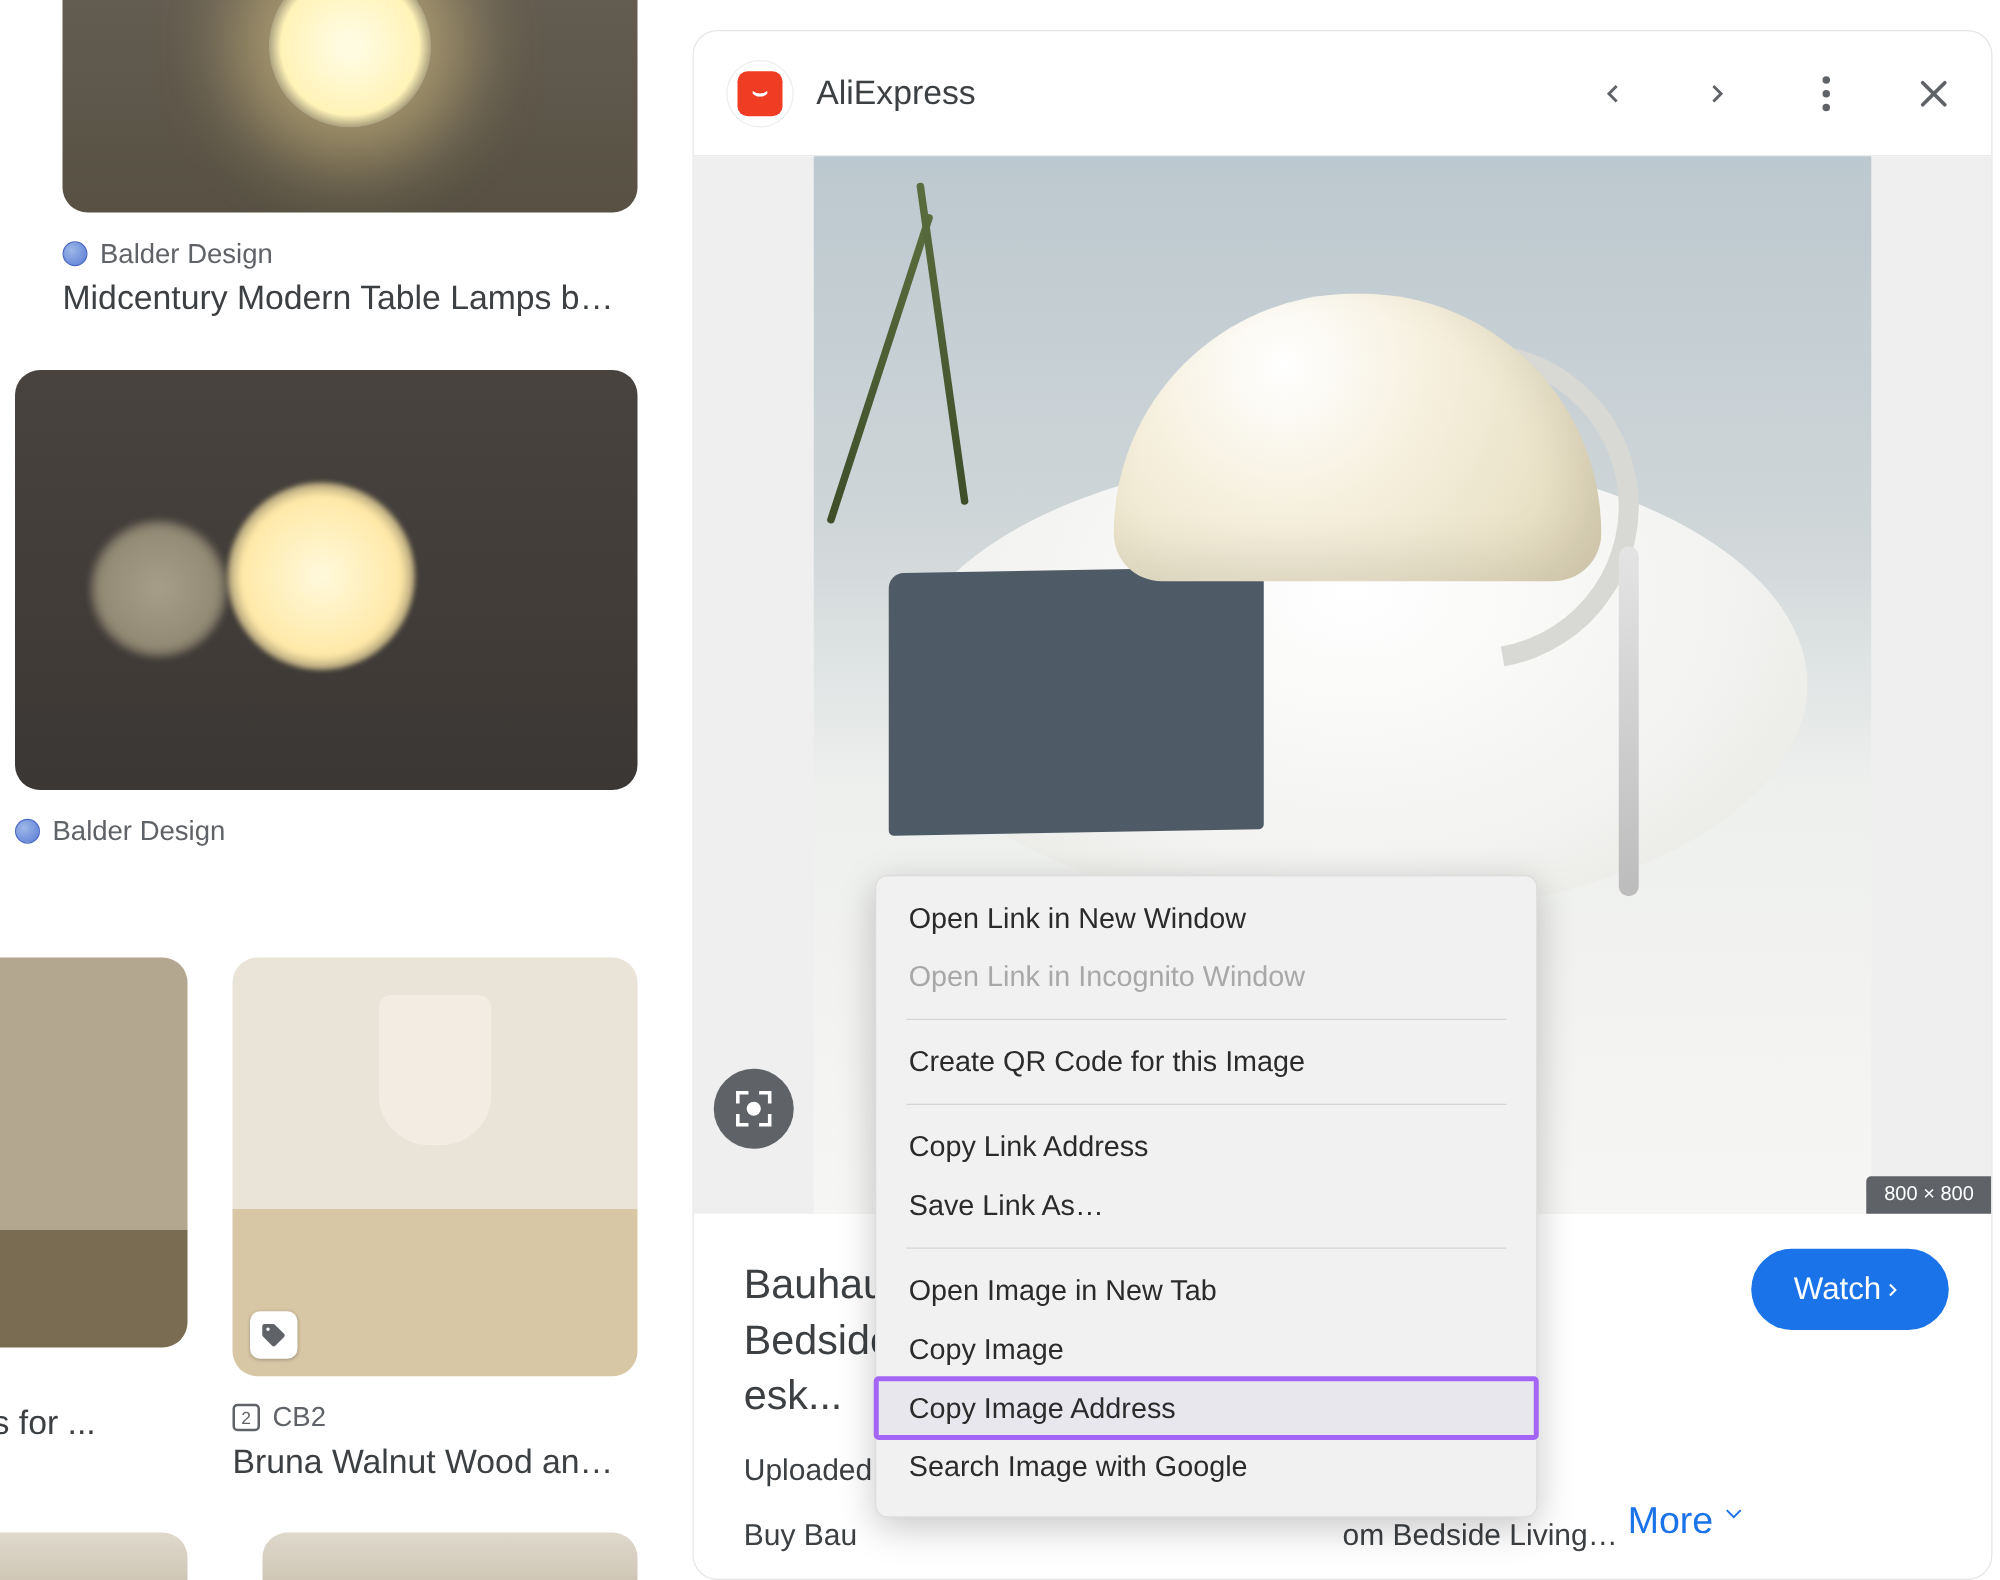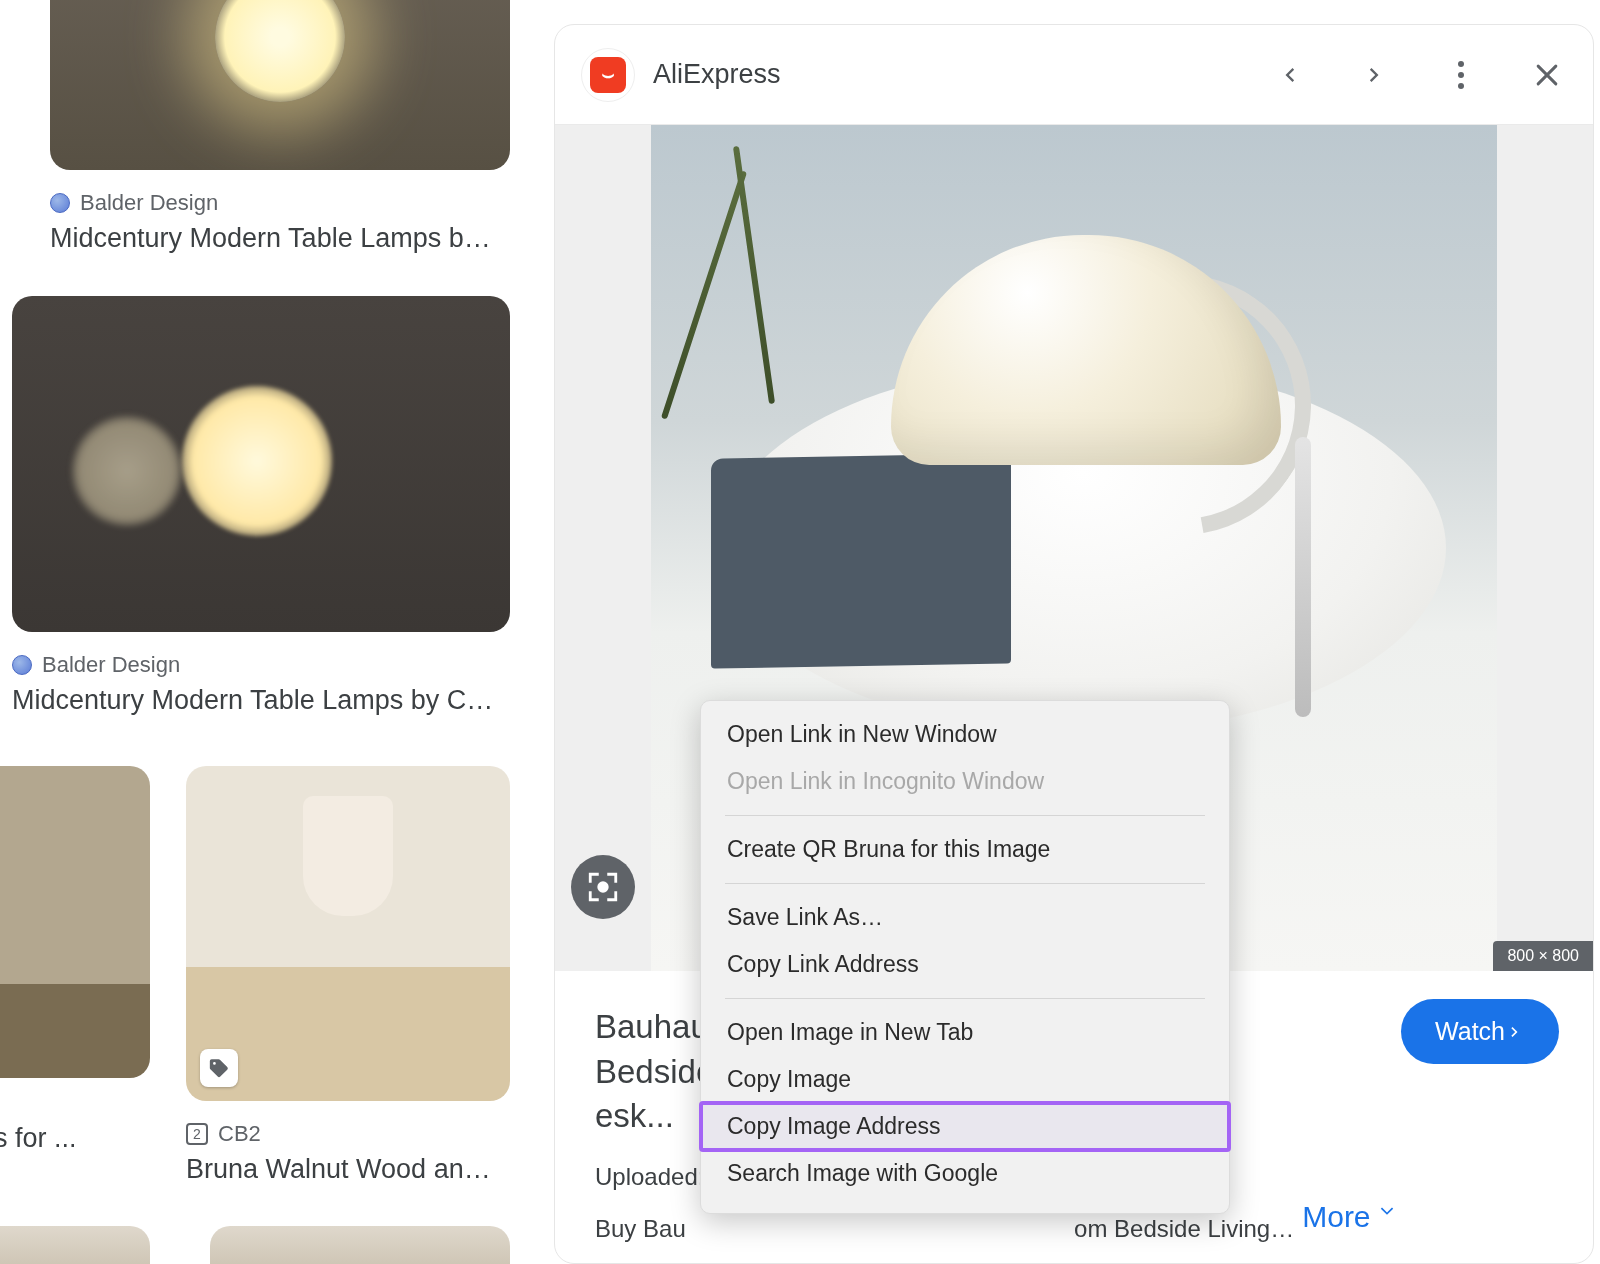--- a/index.html
+++ b/index.html
@@ -232,21 +232,20 @@
     </div>
     <div class="result-title">Midcentury Modern Table Lamps b…</div>
   </div>
 
   <div class="result-item" style="left:12px;top:296px;width:498px;">
     <div class="thumb scene-pair-lamps" style="width:498px;height:336px;"></div>
     <div class="source-row">
       <span class="fav-globe"></span>
       <span>Balder Design</span>
     </div>
-    <div class="result-title">Midcentury Modern Table Lamps by C…</div>
   </div>
 
   <div class="result-item" style="left:-80px;top:766px;width:230px;">
     <div class="thumb scene-floor" style="width:230px;height:312px;border-radius:0 20px 20px 0;"></div>
     <div style="height:44px"></div>
     <div class="result-title" style="margin-left:74px;">s for ...</div>
   </div>
 
   <div class="result-item" style="left:186px;top:766px;width:324px;">
     <div class="thumb scene-wood" style="width:324px;height:335px;position:relative;">
@@ -348,23 +347,23 @@
       </span>
     </div>
 
   </div>
 </div>
 
 <div class="context-menu">
   <div class="cm-item">Open Link in New Window</div>
   <div class="cm-item disabled">Open Link in Incognito Window</div>
   <div class="cm-sep"></div>
-  <div class="cm-item">Create QR Bruna for this Image</div>
+  <div class="cm-item">Create QR Code for this Image</div>
   <div class="cm-sep"></div>
+  <div class="cm-item">Copy Link Address</div>
   <div class="cm-item">Save Link As…</div>
-  <div class="cm-item">Copy Link Address</div>
   <div class="cm-sep"></div>
   <div class="cm-item">Open Image in New Tab</div>
   <div class="cm-item">Copy Image</div>
   <div class="cm-item highlight">Copy Image Address</div>
   <div class="cm-item">Search Image with Google</div>
 
 </div>
 
 </body></html>

